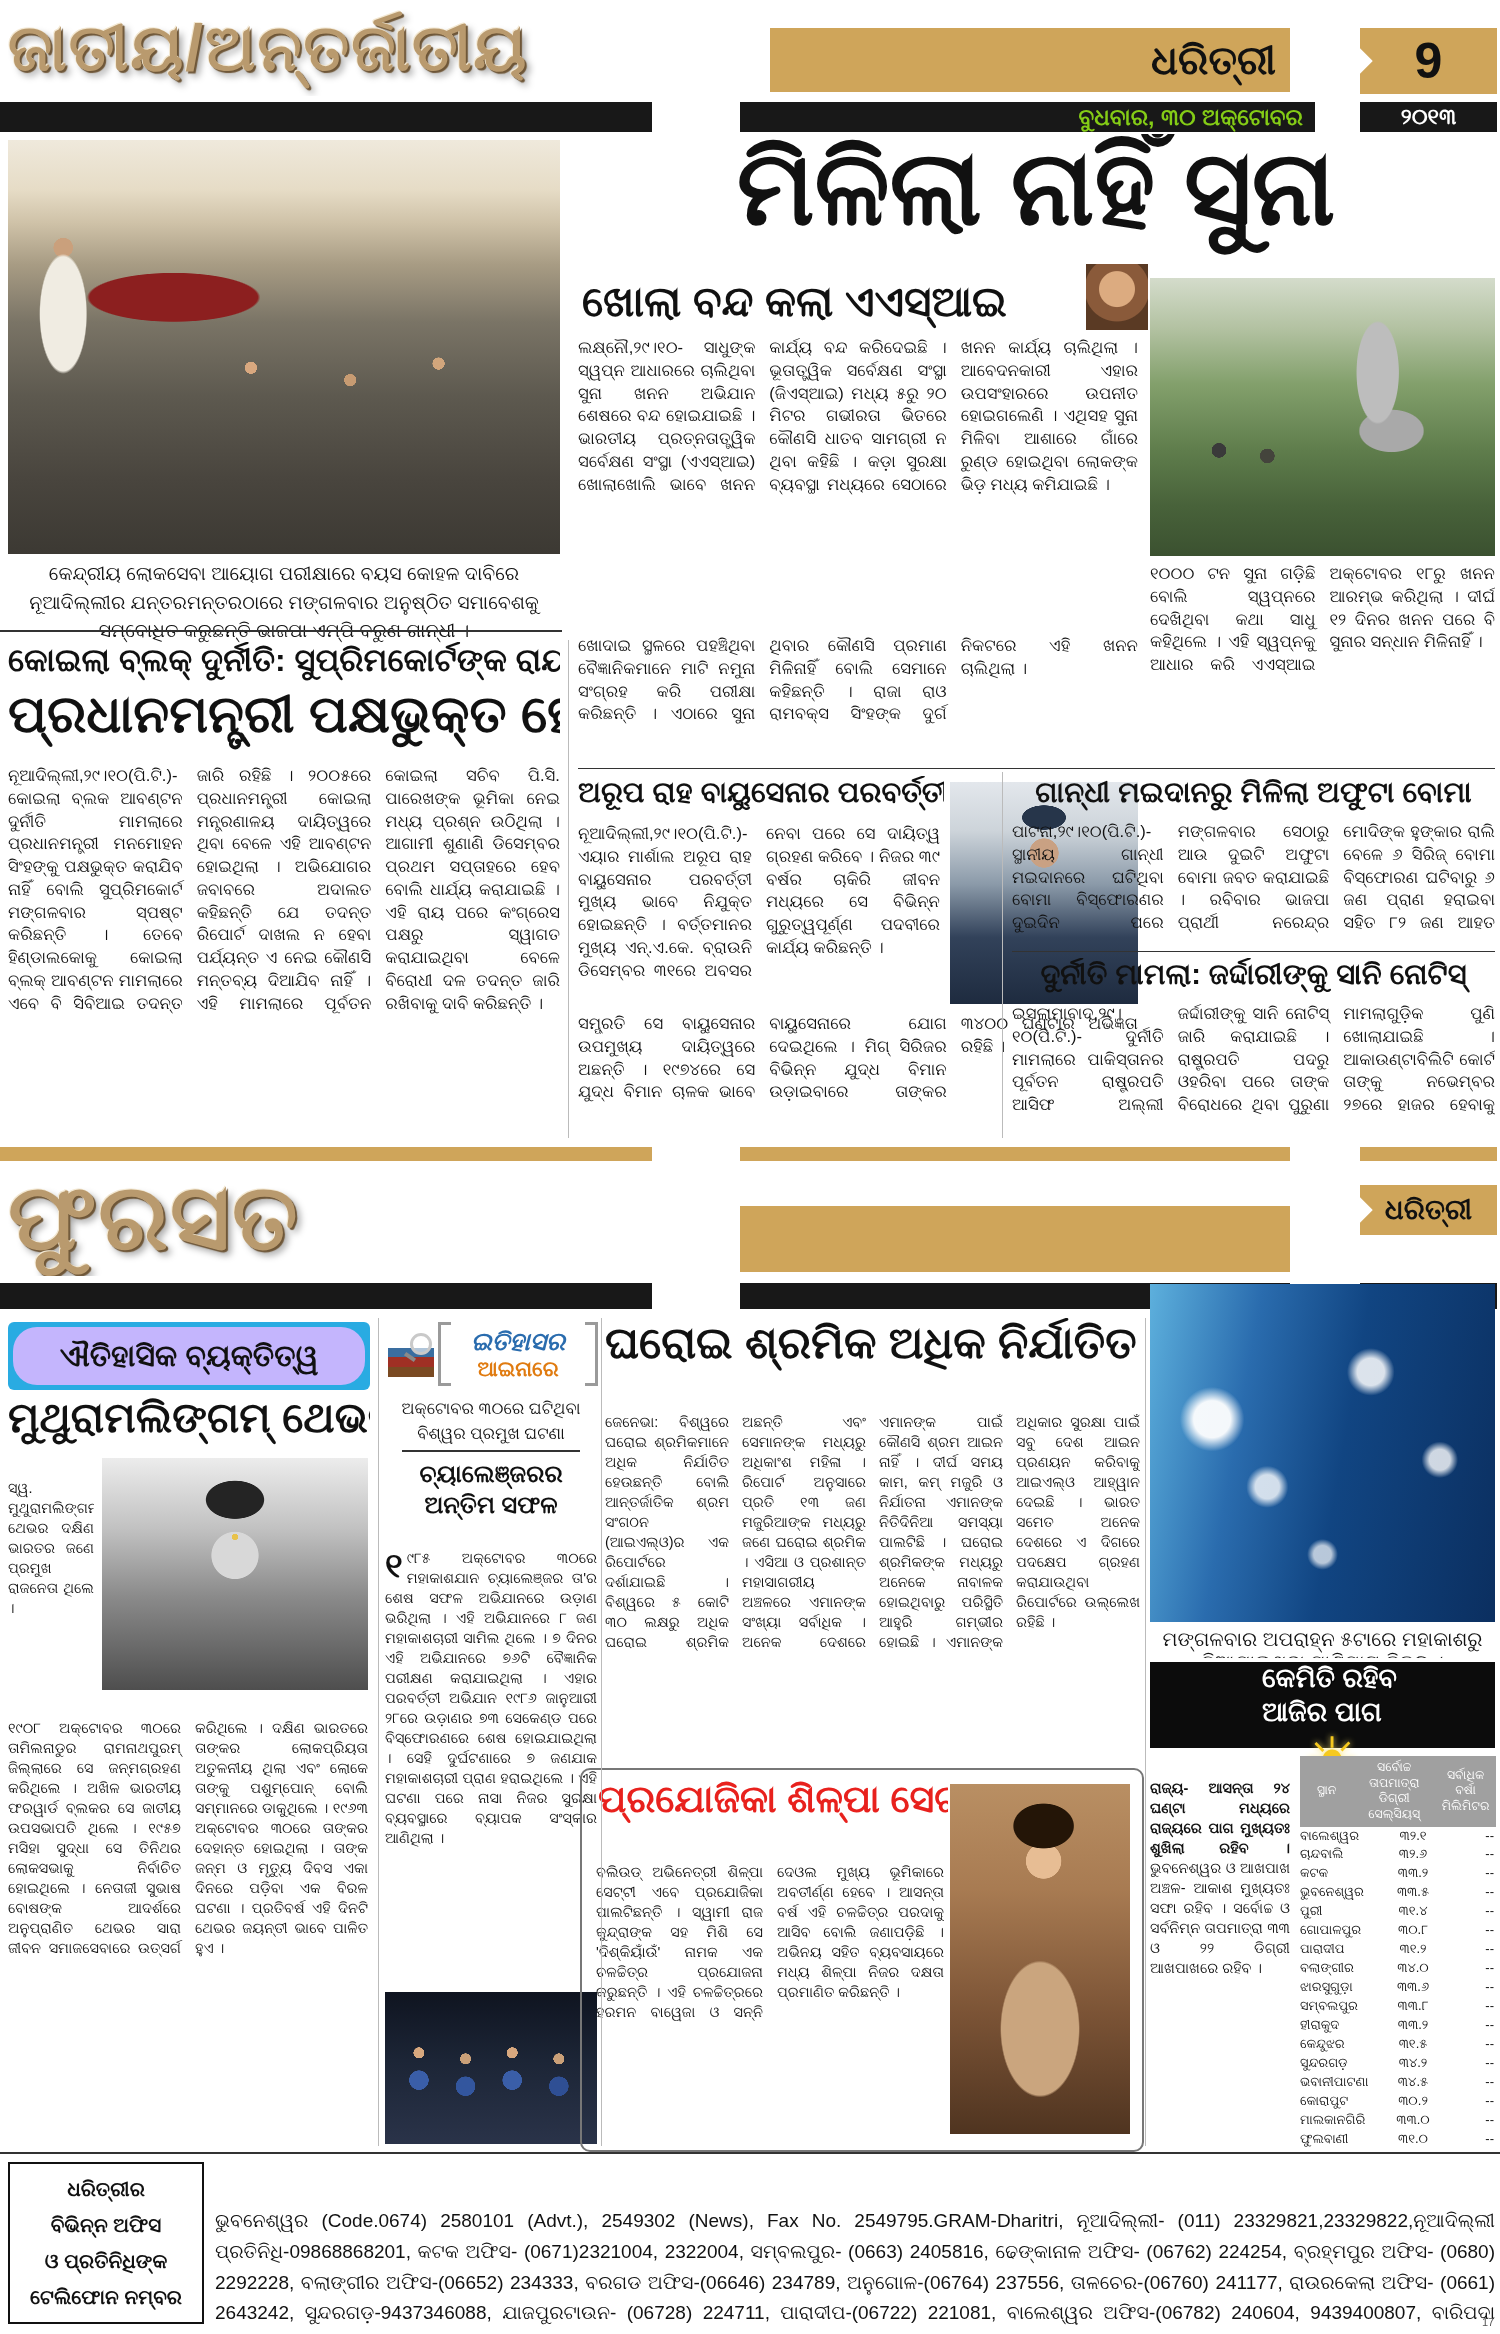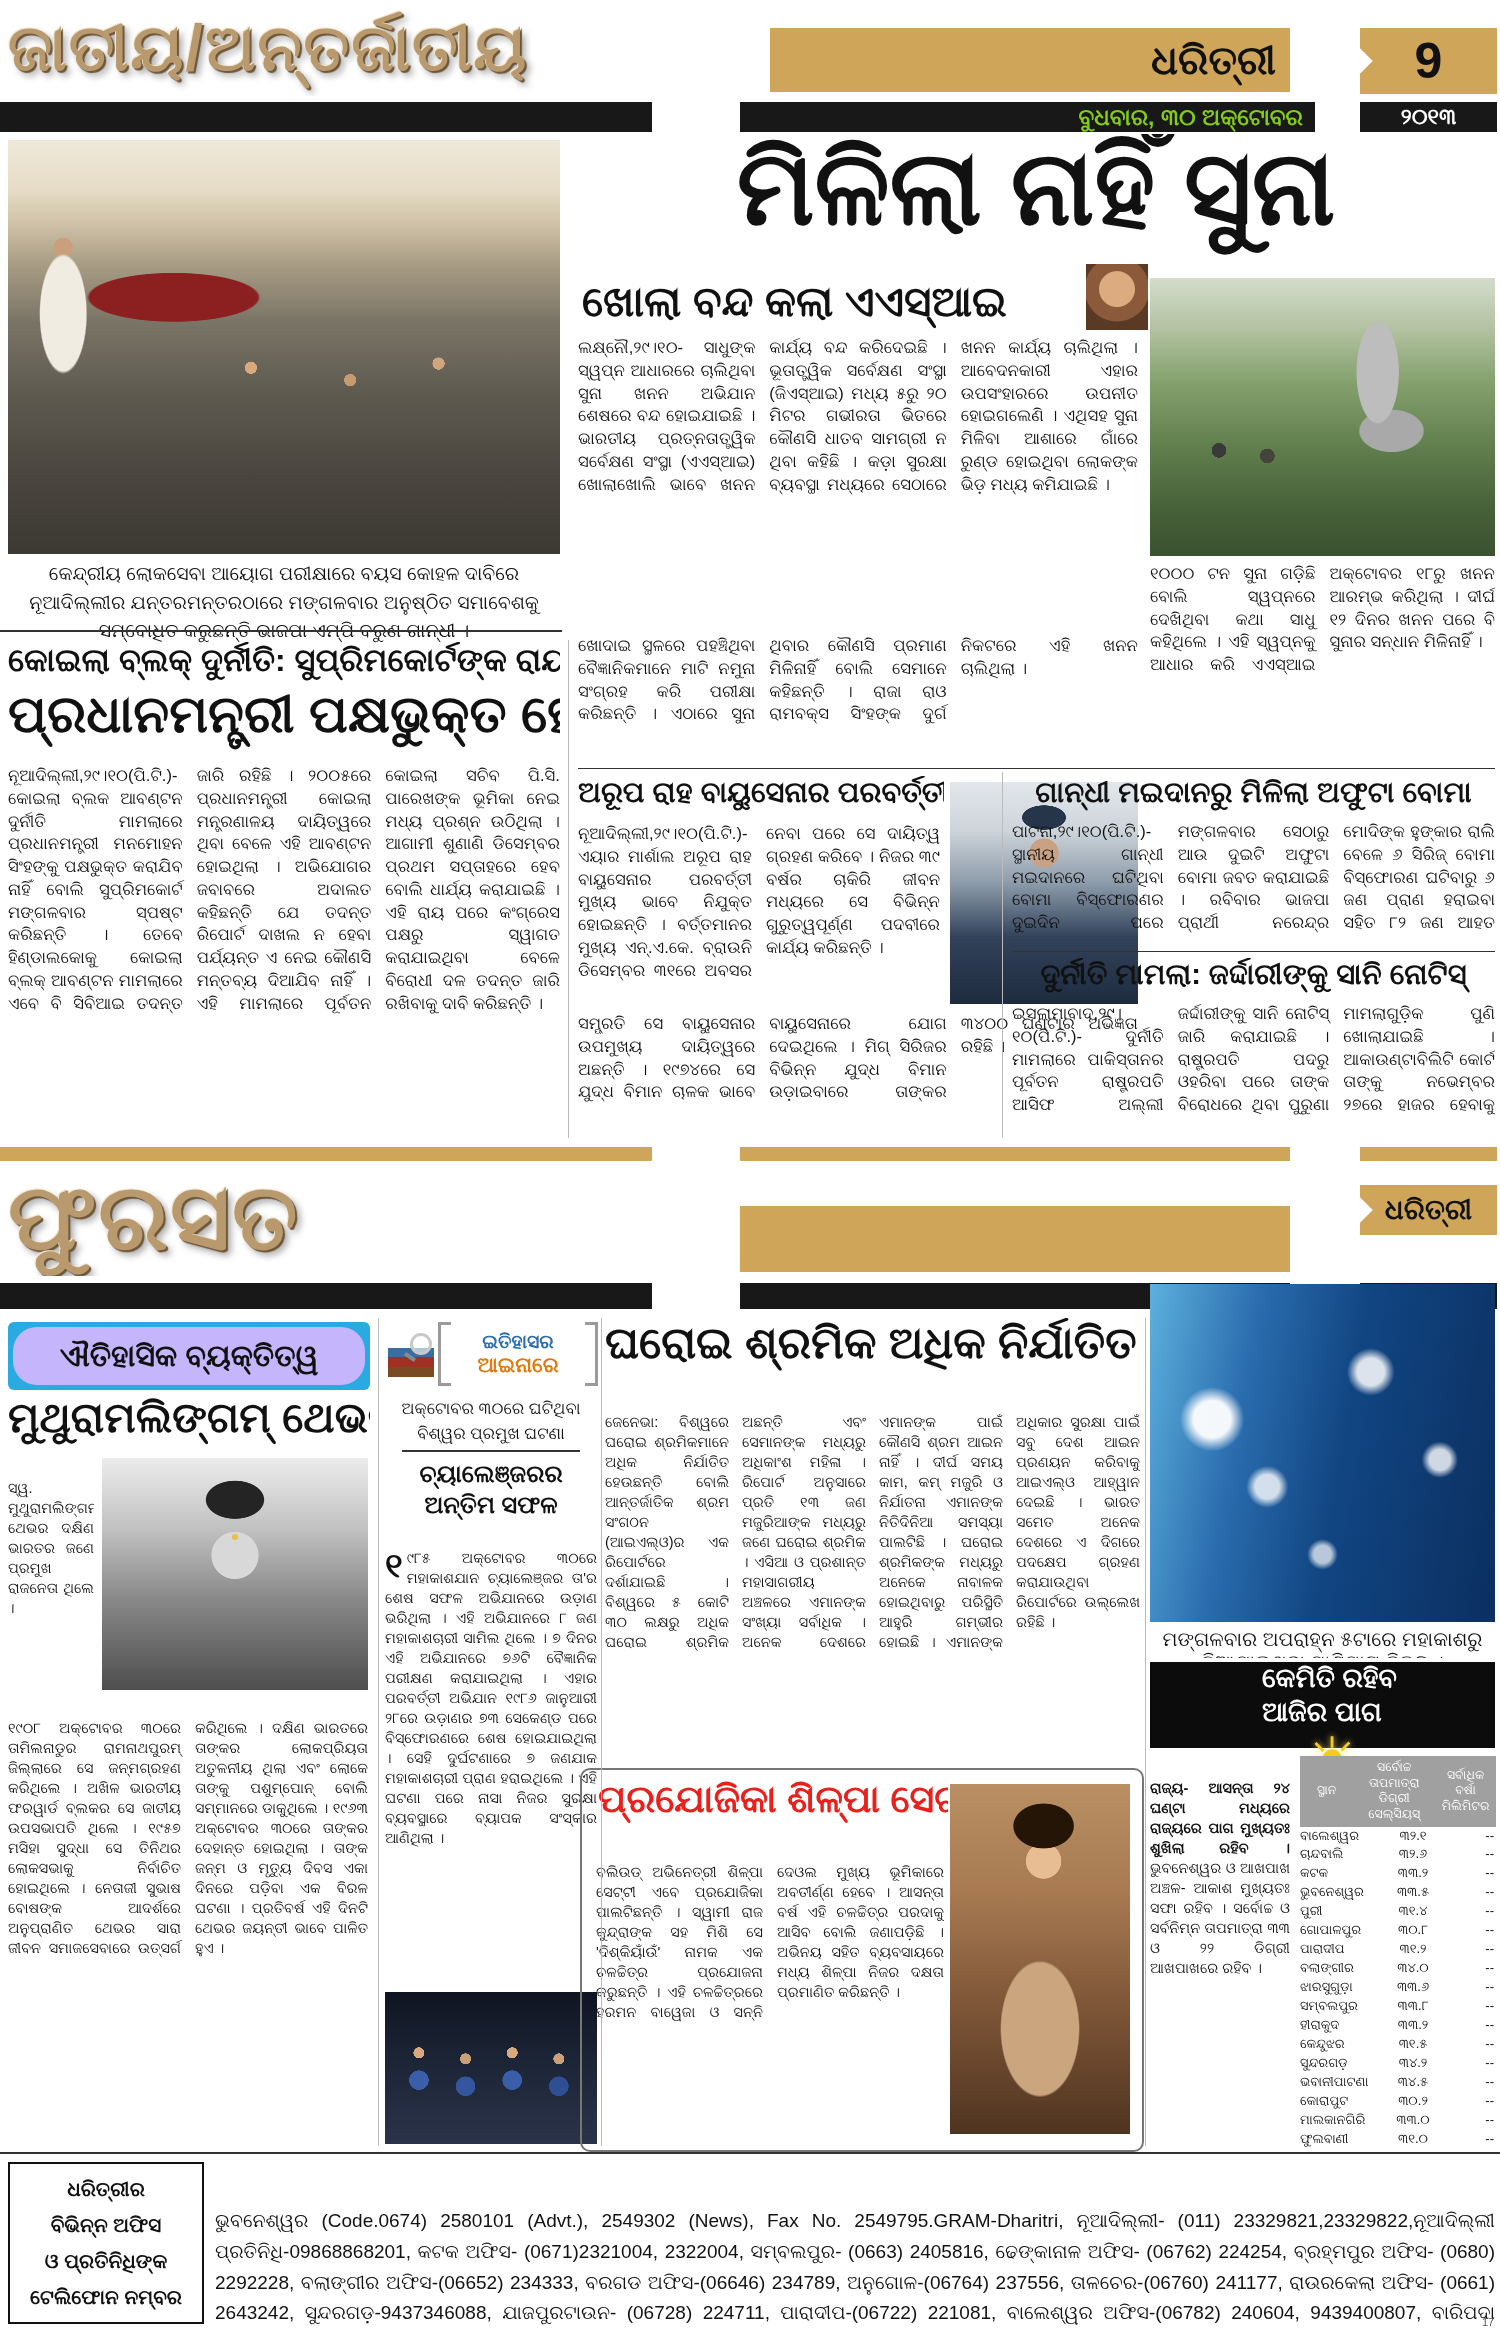--- a/index.html
+++ b/index.html
@@ -88,21 +88,21 @@
   .books{width:46px;height:46px;position:relative;background:
      linear-gradient(0deg,#7a4a22 0 10px, rgba(0,0,0,0) 10px),
      linear-gradient(0deg, rgba(0,0,0,0) 10px, #a03024 10px 20px, rgba(0,0,0,0) 20px),
      linear-gradient(0deg, rgba(0,0,0,0) 20px, #3a6ea0 20px 29px, rgba(0,0,0,0) 29px);}
   .mag{position:absolute;right:2px;top:2px;width:16px;height:16px;border:3px solid #c9c9c9;
        border-radius:50%;background:rgba(255,255,255,.6);}
   .mag:after{content:"";position:absolute;left:-9px;bottom:-7px;width:12px;height:4px;
        background:#8a8a8a;transform:rotate(35deg);}
   .bracket{width:10px;height:58px;border:3px solid #9a9a9a;}
   .bl{border-right:none;} .br{border-left:none;}
-  .logo-l1{color:#2a6cae;font-weight:bold;font-size:19px;}
+  .logo-l1{color:#2a6cae;font-style:italic;font-weight:bold;font-size:25px;}
   .logo-l2{color:#e07b10;font-weight:bold;font-size:21px;}
   .dropcap::first-letter{font-size:34px;font-weight:bold;float:left;line-height:.9;margin:2px 4px 0 0;}
   
   .wbanner{background:#0c0c0c;color:#fff;display:flex;align-items:center;}
   .wbanner .t{flex:1;padding-left:14px;font-weight:bold;font-size:27px;line-height:1.25;
               text-shadow:1px 1px 0 #000;white-space:nowrap;}
   .suncloud{position:relative;width:92px;height:80px;}
   .suncloud .sun{position:absolute;right:8px;top:-6px;font-size:64px;color:#f6c91e;
                  text-shadow:0 0 6px #f9e26b;}
   .suncloud .cloud{position:absolute;right:0px;top:26px;font-size:48px;color:#67b0ea;

